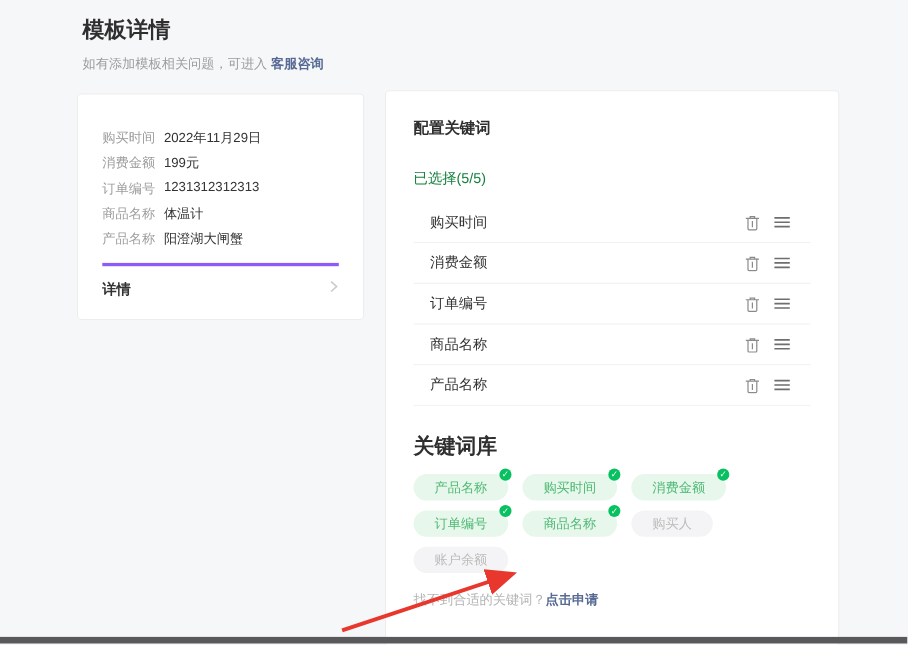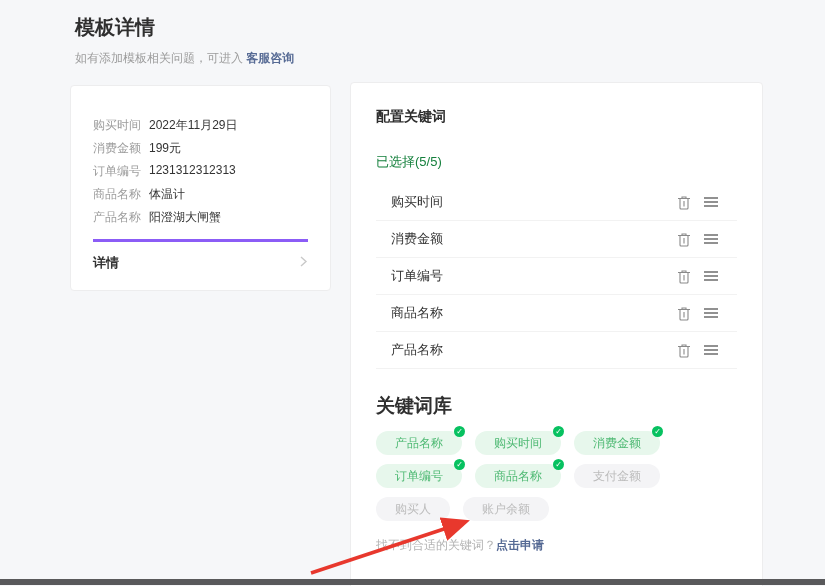--- a/index.html
+++ b/index.html
@@ -221,23 +221,20 @@
       </span>
     <span class="pill selected">
         <span>订单编号</span>
         <span class="badge">✓</span>
       </span>
     <span class="pill selected">
         <span>商品名称</span>
         <span class="badge">✓</span>
       </span>
     <span class="pill">
-        <span>支付金额</span>
-      </span>
-    <span class="pill">
         <span>购买人</span>
       </span>
     <span class="pill">
         <span>账户余额</span>
       </span>
   </div>
 
   <div class="apply-line"><span>找不到合适的关键词？</span><a class="link">点击申请</a></div>
 
   <div class="scene-title">场景说明</div>

